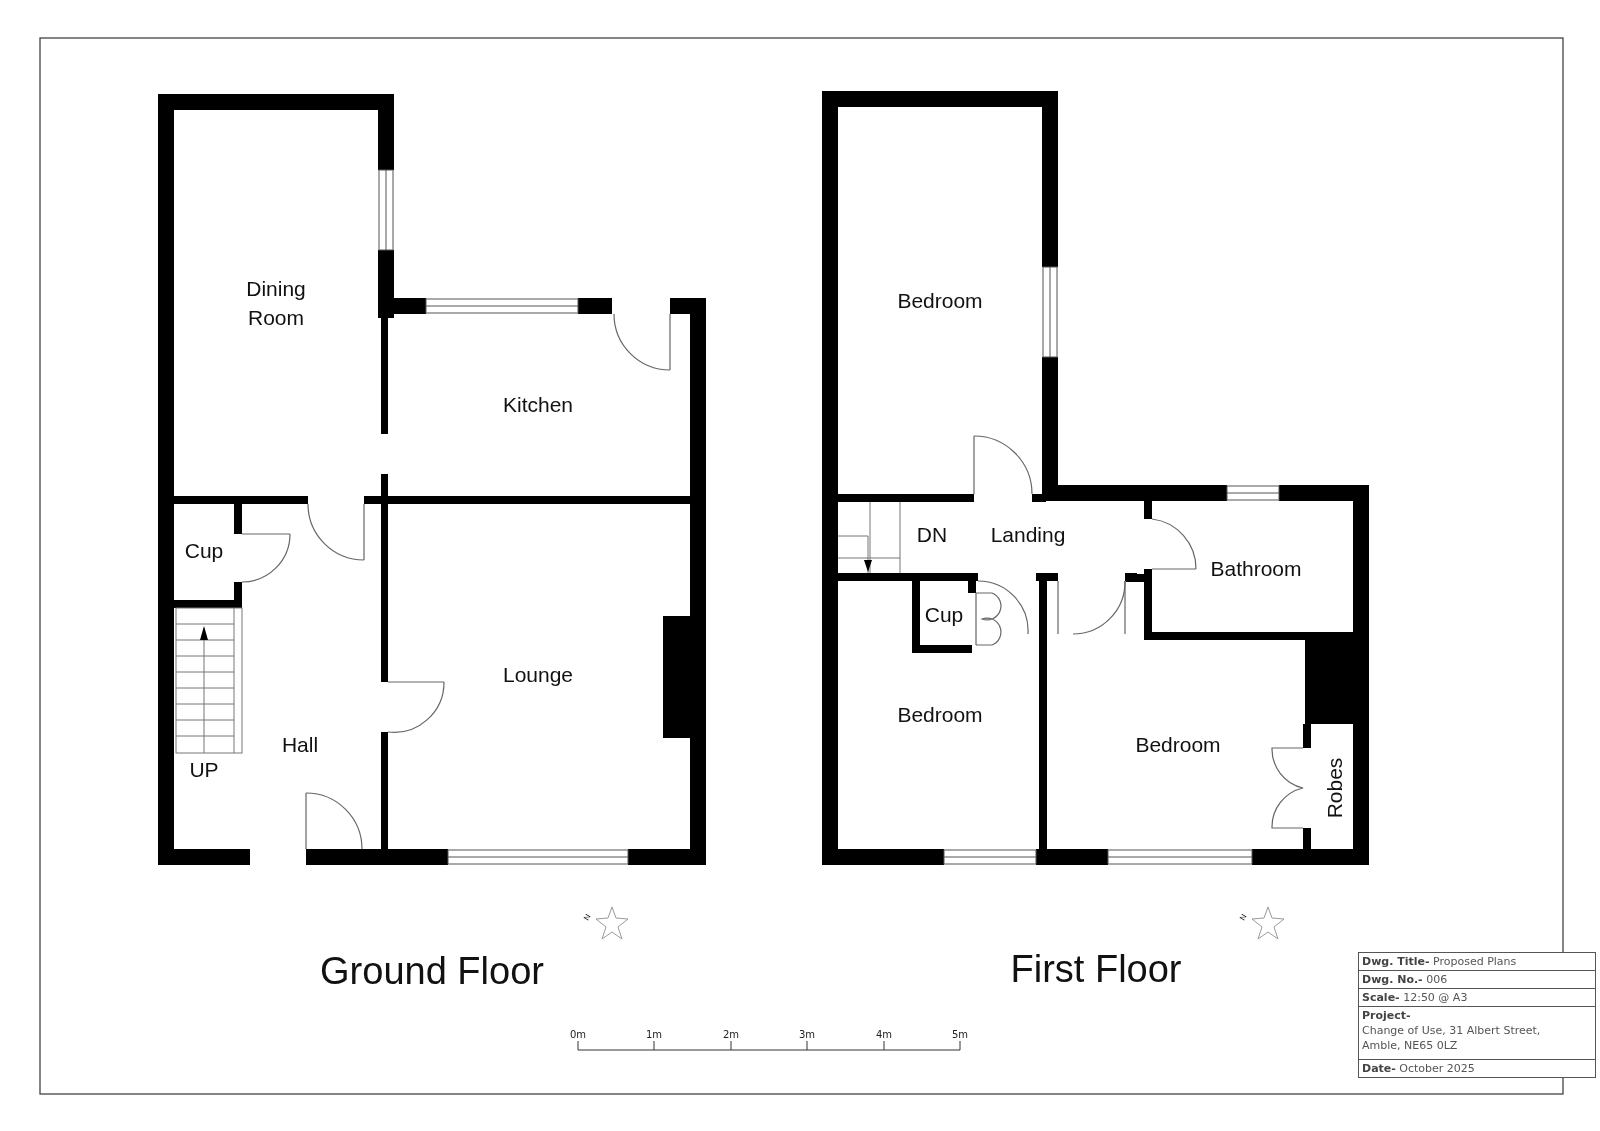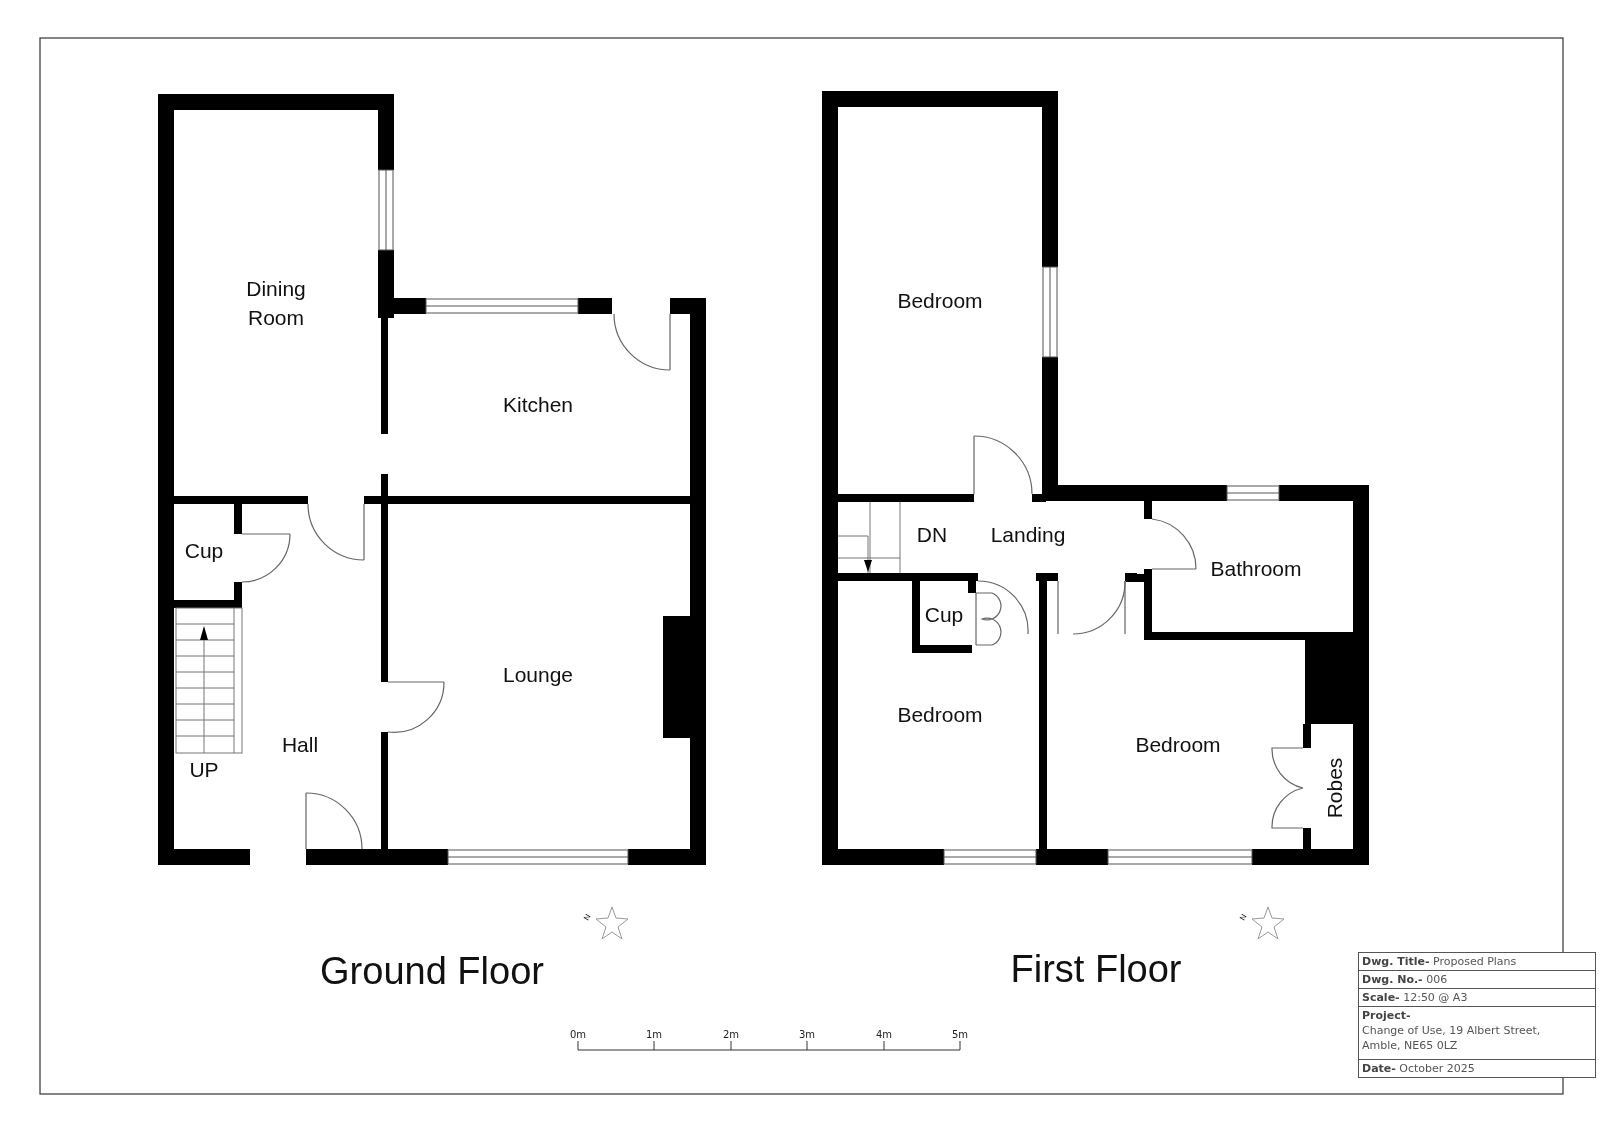--- a/index.html
+++ b/index.html
@@ -218,20 +218,20 @@
   <div class="tb-row">
     <span class="tb-key">Dwg. No.-</span>
     <span>006</span>
   </div>
   <div class="tb-row">
     <span class="tb-key">Scale-</span>
     <span>12:50 @ A3</span>
   </div>
   <div class="tb-row" style="height:50px;">
     <div class="tb-key">Project-</div>
-    <div>Change of Use, 19 Albert Street,</div>
+    <div>Change of Use, 31 Albert Street,</div>
     <div>Amble, NE65 0LZ</div>
   </div>
   <div class="tb-row">
     <span class="tb-key">Date-</span>
     <span>October 2025</span>
   </div>
 </div>
 
 </body></html>

